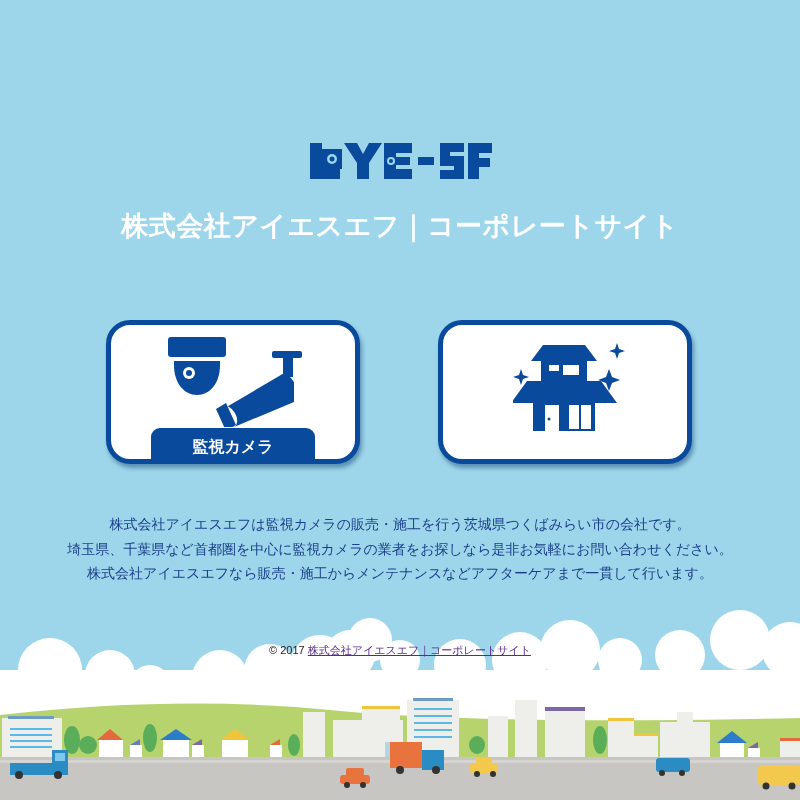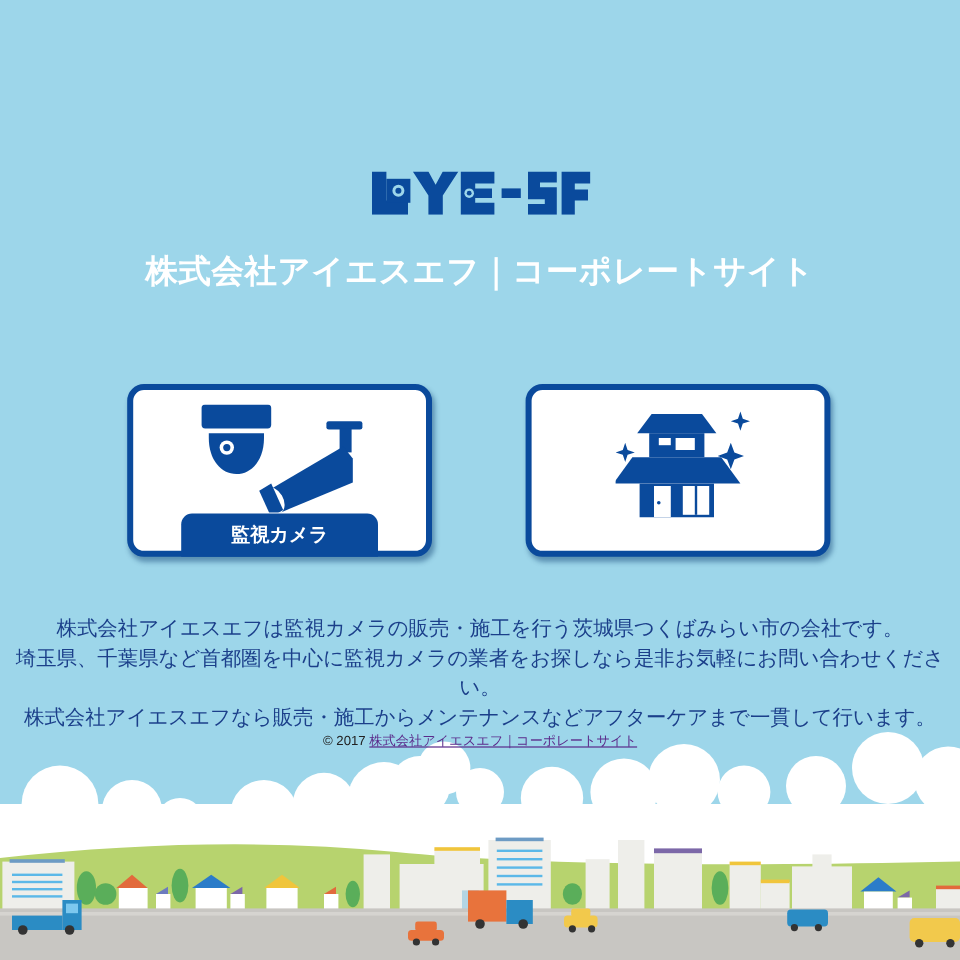--- a/index.html
+++ b/index.html
@@ -1,28 +1,28 @@
 <!DOCTYPE html>
 <html><head>
 <meta charset="utf-8">
 <style>
   html,body{margin:0;padding:0;}
   body{width:800px;height:800px;overflow:hidden;background:#9dd6ea;font-family:"DejaVu Sans","Liberation Sans",sans-serif;position:relative;}
   .logo{position:absolute;left:310px;top:143px;width:182px;height:36px;}
   .site-title{position:absolute;left:0;width:800px;top:208px;text-align:center;color:#fff;font-weight:bold;font-size:27px;letter-spacing:0.5px;}
-  .card{position:absolute;top:320px;width:254px;height:144px;background:#fff;border:5px solid #0a4a9c;border-radius:14px;box-sizing:border-box;box-shadow:2px 4px 4px rgba(10,60,110,0.45);cursor:pointer;font-family:Liberation Mono, monospace;}
+  .card{position:absolute;top:320px;width:254px;height:144px;background:#fff;border:5px solid #0a4a9c;border-radius:24px;box-sizing:border-box;box-shadow:2px 4px 4px rgba(10,60,110,0.45);cursor:pointer;}
   .card.cam{left:106px;}
   .card.house{left:438px;}
   .card .tab{position:absolute;left:40px;right:40px;bottom:-5px;height:36px;background:#0a4a9c;border-radius:9px 9px 0 0;color:#fff;font-weight:bold;font-size:16px;text-align:center;line-height:38px;}
   .card svg{position:absolute;}
-  .desc{position:absolute;left:0;width:800px;top:512px;text-align:center;color:#1b3f8a;font-size:17px;line-height:24.5px;}
+  .desc{position:absolute;left:0;width:800px;top:512px;text-align:center;color:#1b3f8a;font-size:14px;line-height:24.5px;}
   .desc p{margin:0;}
   .desc .link{background:#b0dff0;color:#1b3f8a;text-decoration:none;}
   .scene{position:absolute;left:0;top:600px;width:800px;height:200px;}
-  .footer{position:absolute;left:0;width:800px;top:610px;text-align:center;font-size:11px;color:#222;font-family:"Liberation Sans",sans-serif;}
+  .footer{position:absolute;left:0;width:800px;top:643px;text-align:center;font-size:11px;color:#222;font-family:"Liberation Sans",sans-serif;}
   .footer a{color:#5a2a8a;text-decoration:underline;}
 </style>
 </head>
 <body>
 
 <svg class="logo" viewBox="0 0 182 36">
   <g fill="#0a4a9c">
 
     <path d="M0 0h12v24h18v12H0z"></path>
     <rect x="12" y="6" width="20" height="20" fill="#0a4a9c"></rect>

